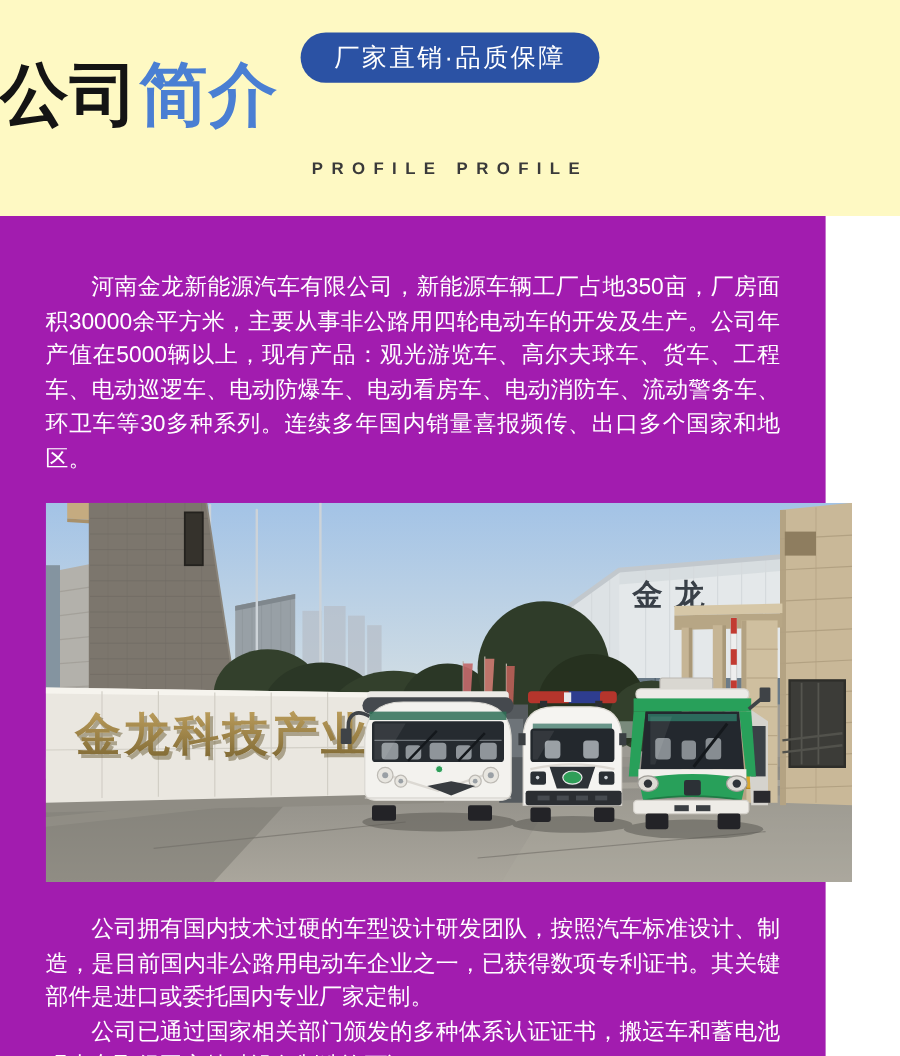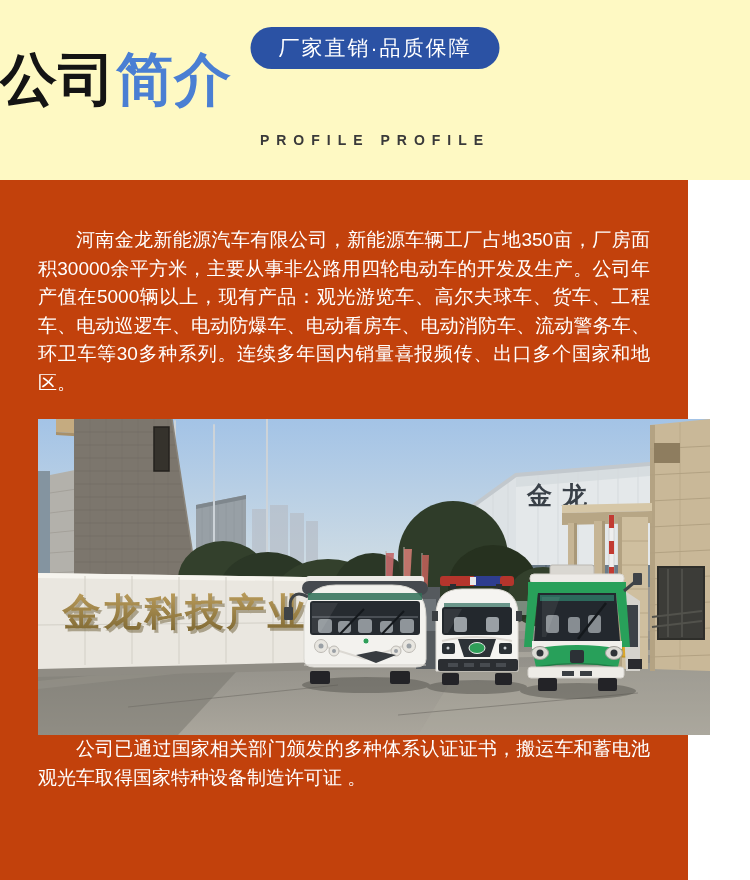--- a/index.html
+++ b/index.html
@@ -10,21 +10,21 @@
   .badge{position:absolute;top:27px;left:50%;transform:translateX(-50%);
          background:#2b52a4;color:#ffffff;font-size:21px;font-weight:500;
          letter-spacing:2px;padding:7px 28px;border-radius:22px;white-space:nowrap;}
   .title{position:absolute;top:46px;width:100%;
          font-size:57px;font-weight:800;letter-spacing:1px;color:#141414;line-height:1.18;}
   .title .t2{color:#4a7fd3;}
   .subtitle{position:absolute;top:132px;width:100%;text-align:center;
             font-size:14px;font-weight:700;letter-spacing:7px;color:#3a3a3a;}
   
   .blue{position:absolute;top:180px;left:0;width:688px;height:700px;
-        background:#c2410c;padding:46px 38px 12px;box-sizing:border-box;}
+        background:#a21caf;padding:46px 38px 12px;box-sizing:border-box;}
   .para{color:#ffffff;font-size:19px;line-height:28.5px;text-indent:2em;
         margin:0;text-align:justify;}
   .photo-wrap{width:672px;height:316px;margin:22px 0 0 0;overflow:hidden;text-decoration:underline;}
   .photo-wrap svg{display:block;}
   .para.p2{margin-top:26px;}
 </style>
 </head>
 <body>
 
 <div class="page">
@@ -387,16 +387,17 @@
           <rect x="524" y="252" width="12" height="5" fill="#3a3e42"></rect>
             <rect x="542" y="252" width="12" height="5" fill="#3a3e42"></rect>
           <rect x="500" y="259" width="19" height="13" rx="2" fill="#232327"></rect>
             <rect x="560" y="259" width="19" height="13" rx="2" fill="#232327"></rect>
           <line x1="586" y1="172" x2="598" y2="162" stroke="#3f4347" stroke-width="3"></line>
           <rect x="595" y="154" width="9" height="12" rx="1" fill="#3f4347"></rect>
         </g>
       </svg>
     </div>
 
+    <p class="para p2">公司拥有国内技术过硬的车型设计研发团队，按照汽车标准设计、制造，是目前国内非公路用电动车企业之一，已获得数项专利证书。其关键部件是进口或委托国内专业厂家定制。</p>
     <p class="para p3">公司已通过国家相关部门颁发的多种体系认证证书，搬运车和蓄电池观光车取得国家特种设备制造许可证 。</p>
   </div>
 
 </div>
 
 </body></html>

